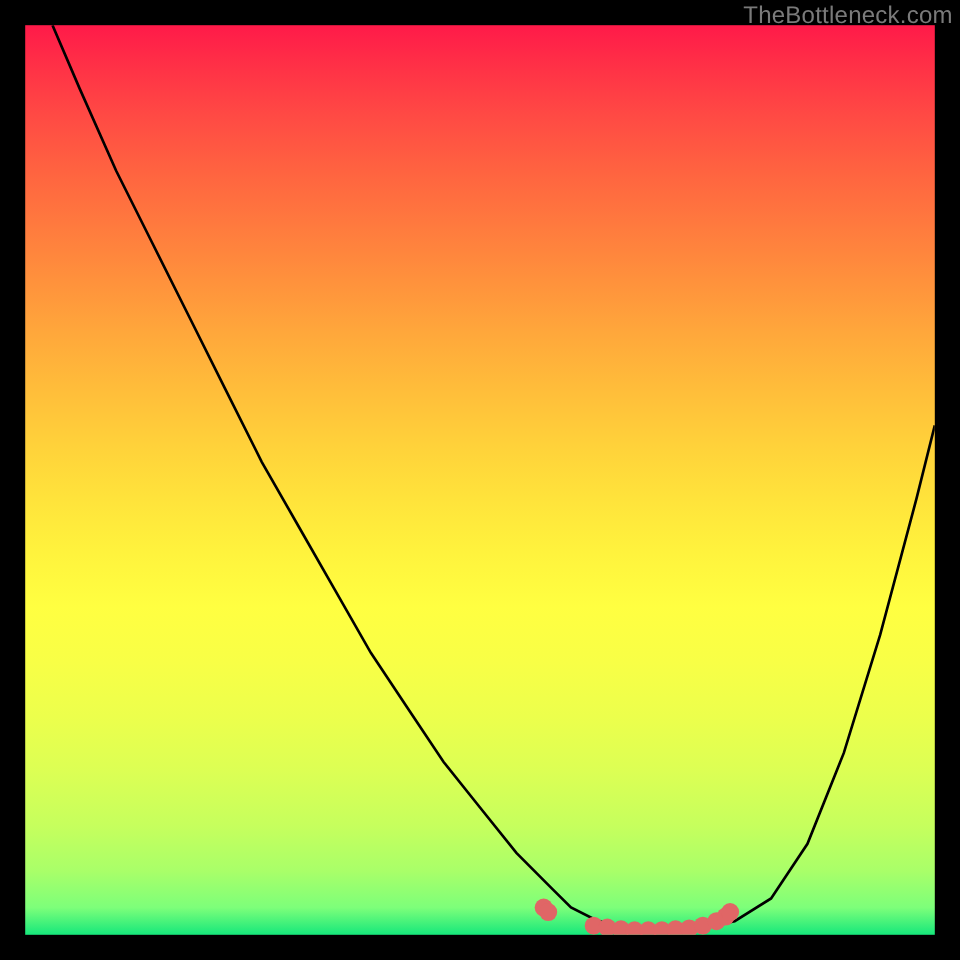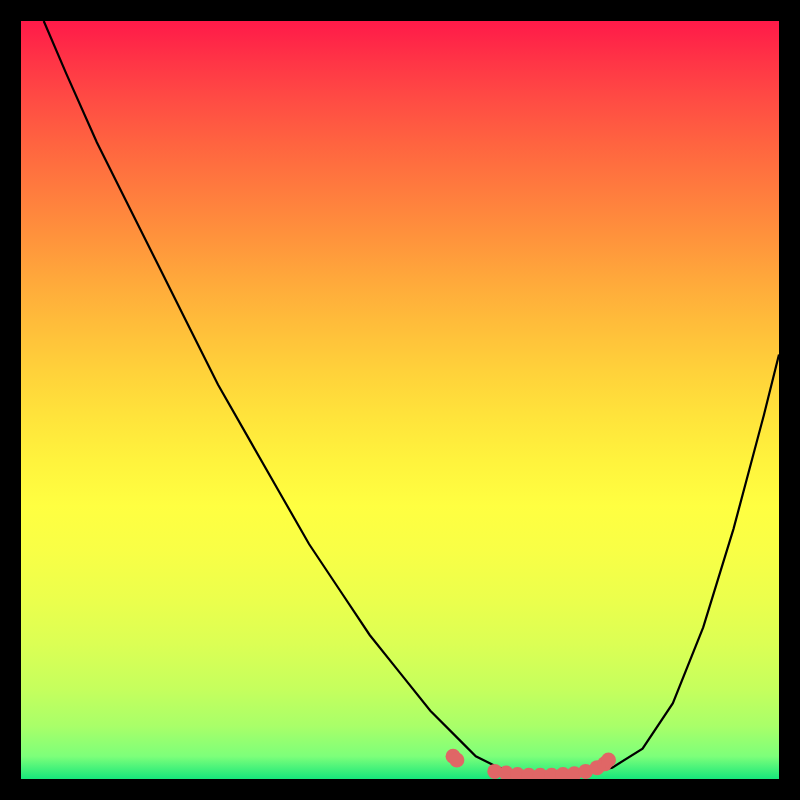--- a/index.html
+++ b/index.html
@@ -75,13 +75,14 @@
           <circle cx="530.60" cy="754.21" r="7.5" fill="#e06666"></circle>
           <circle cx="541.97" cy="753.45" r="7.5" fill="#e06666"></circle>
           <circle cx="553.34" cy="752.69" r="7.5" fill="#e06666"></circle>
           <circle cx="564.71" cy="750.42" r="7.5" fill="#e06666"></circle>
           <circle cx="576.08" cy="746.63" r="7.5" fill="#e06666"></circle>
           <circle cx="583.66" cy="742.84" r="7.5" fill="#e06666"></circle>
           <circle cx="587.45" cy="739.05" r="7.5" fill="#e06666"></circle>
         </g>
     </svg>
   </div>
+  <div class="watermark">TheBottleneck.com</div>
 </div>
 
 </body></html>

